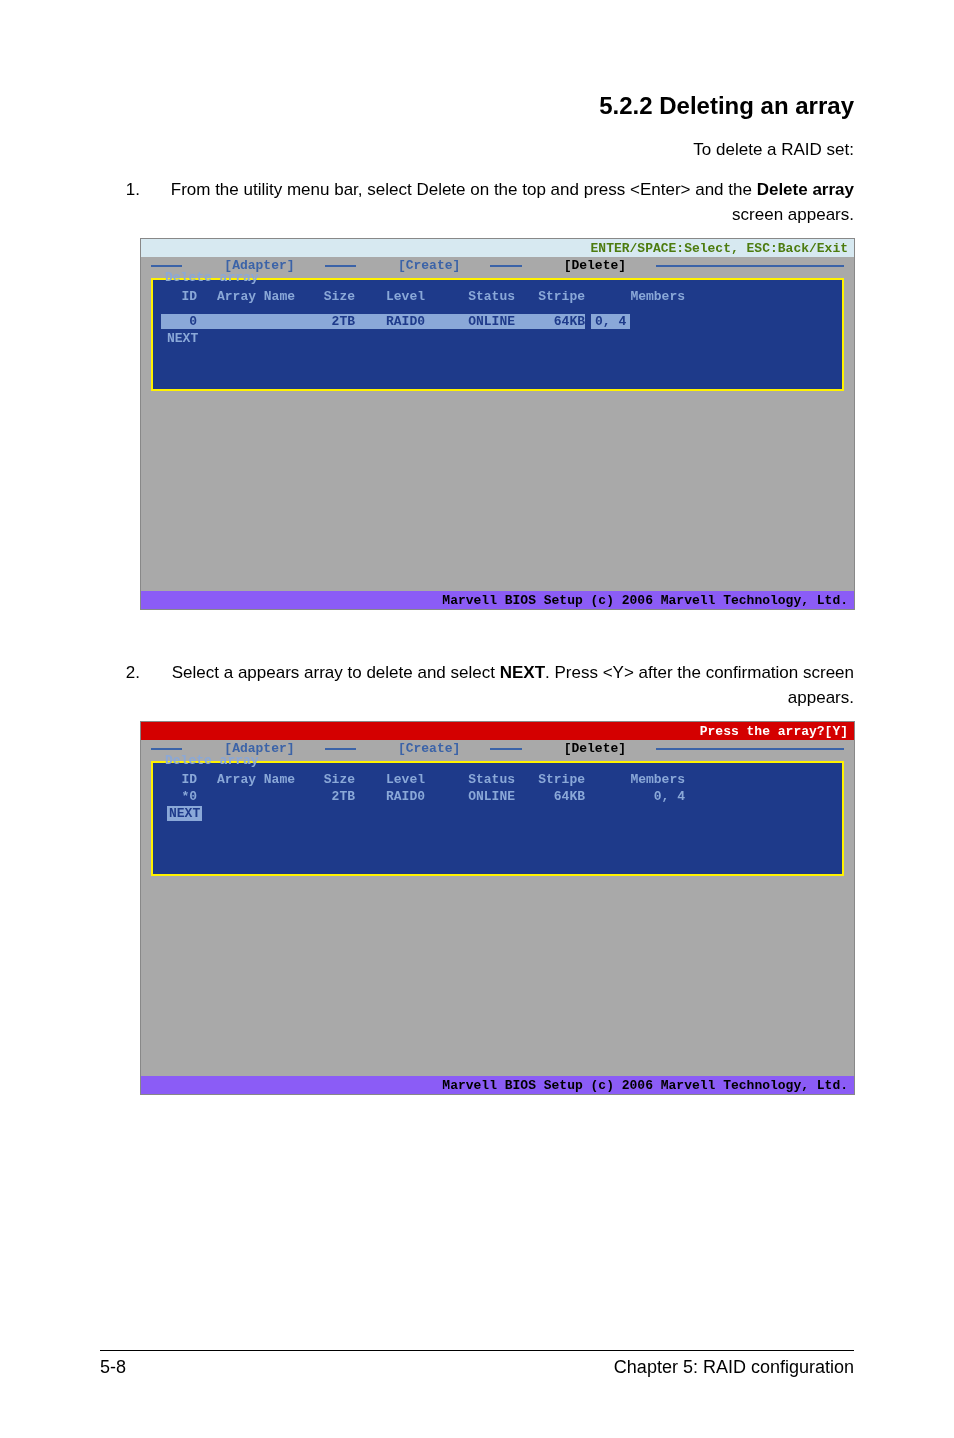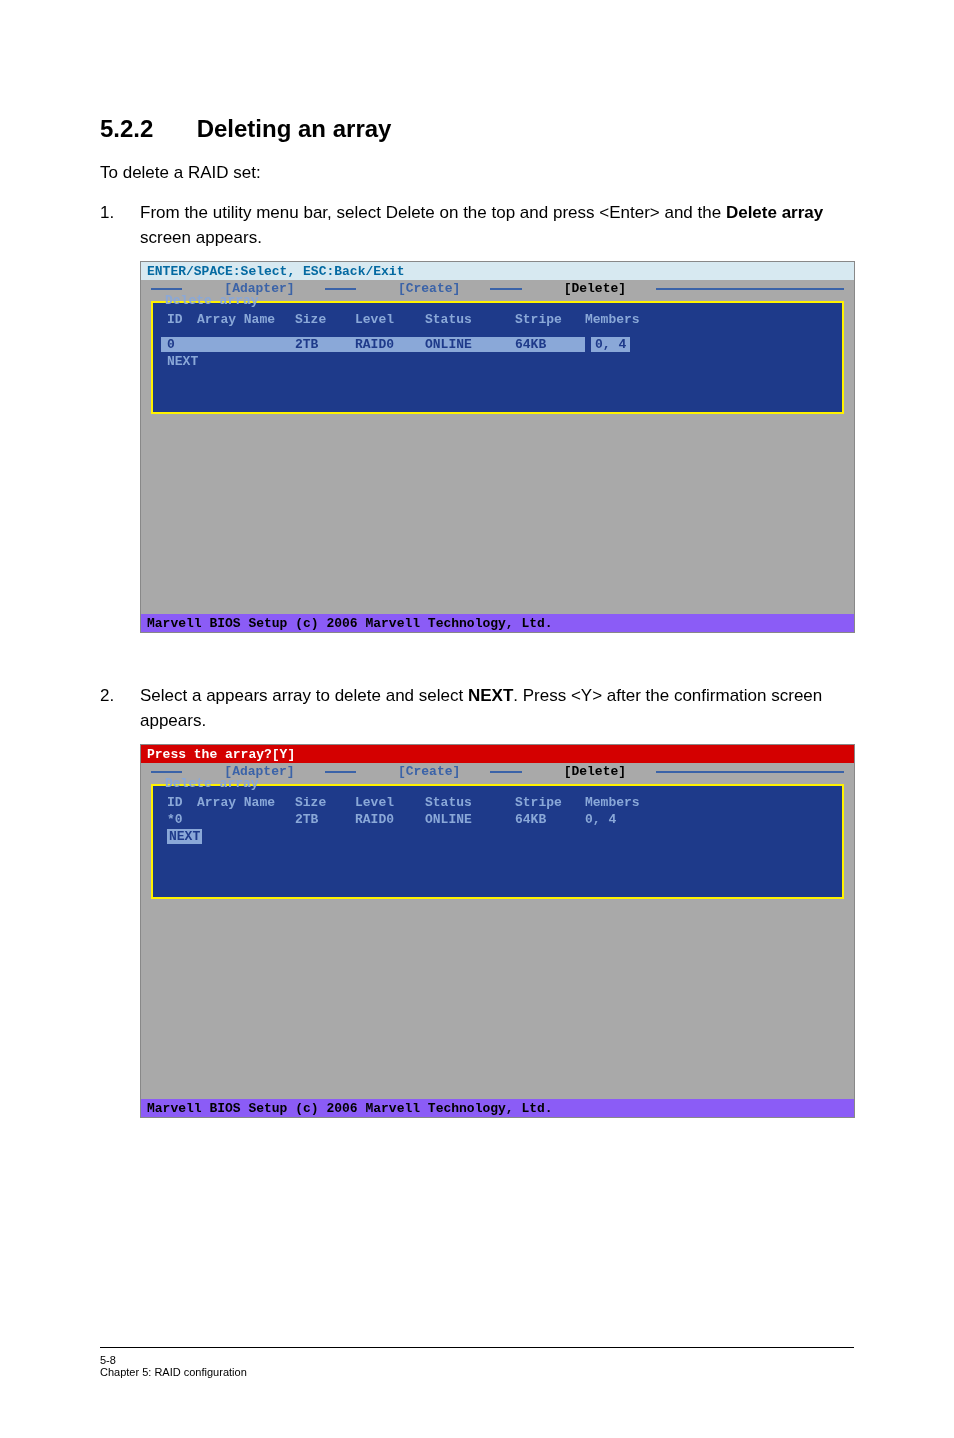--- a/index.html
+++ b/index.html
@@ -5,21 +5,22 @@
   * { box-sizing: border-box; margin: 0; padding: 0; }
   body {
     width: 954px;
     height: 1438px;
     background: #fff;
     font-family: Arial, Helvetica, sans-serif;
     position: relative;
     color: #000;
   }
   .page {
-    padding: 115px 100px 0 100px;
+    padding: 92px 100px 0 100px;
+    text-align: right;
   }
   .h-sec {
     font-size: 24px;
     font-weight: bold;
     margin-bottom: 18px;
   }
   .h-sec .num { display:inline-block; width:90px; }
   .body-text {
     font-size: 17px;
     line-height: 1.45;
@@ -38,21 +39,21 @@
     width: 715px;
     font-family: "Courier New", Courier, monospace;
     font-size: 13px;
     font-weight: bold;
     background: #d7e9f1;
     border: 1px solid #888;
     margin-bottom: 50px;
   }
   .bios-top-bar {
     background: #d7e9f1;
-    color: #0369a1;
+    color: #4d7c0f;
     padding: 2px 6px 0 6px;
     height: 18px;
   }
   .bios-top-bar.red {
     background: #d40000;
     color: #fff;
   }
   .bios-tabs {
     background: #a9a9a9;
     color: #3b63a8;
@@ -124,24 +125,23 @@
     padding: 2px 6px;
     height: 18px;
   }
   .page-footer {
     position: absolute;
     bottom: 60px;
     left: 100px;
     right: 100px;
     border-top: 1px solid #000;
     padding-top: 6px;
-    font-size: 11px;
+    font-size: 18px;
     display: flex;
     justify-content: space-between;
-    flex-direction: column;
   }
 </style>
 </head>
 <body>
 
 <div class="page">
 
   <div class="h-sec">
     <span class="num">5.2.2</span>
     <span>Deleting an array</span>

